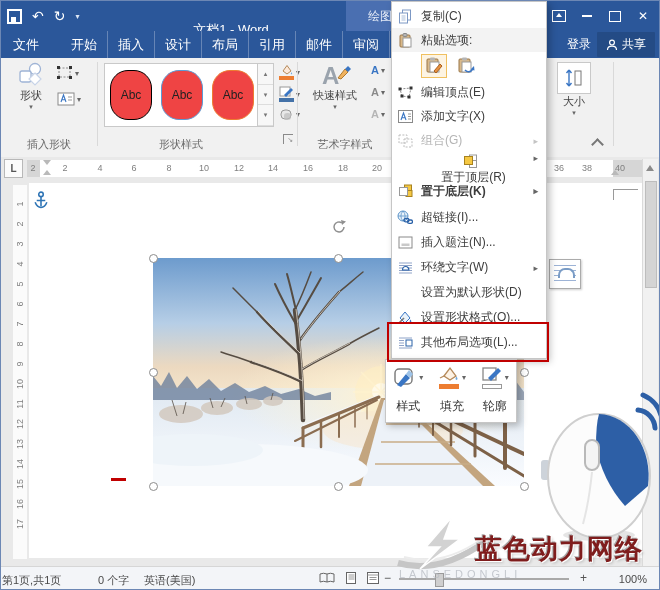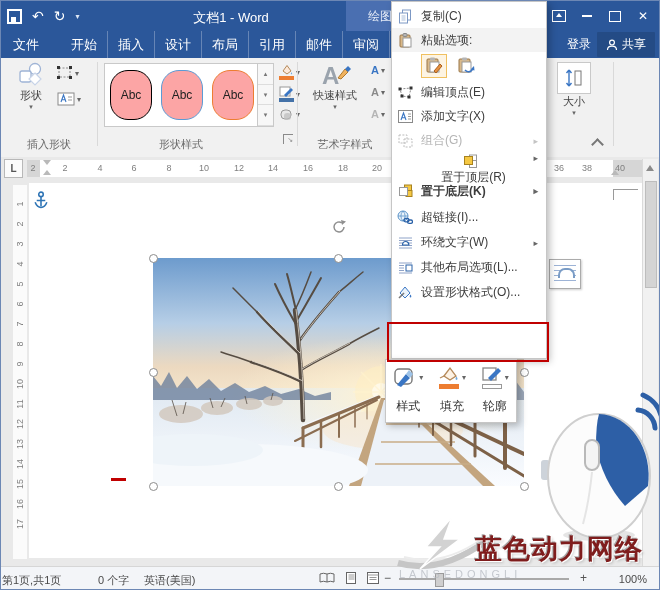--- a/index.html
+++ b/index.html
@@ -7,21 +7,21 @@
        overflow:hidden;background:#e9e9e9;border:1px solid #6c87b4;box-sizing:border-box;
        -webkit-user-select:none;user-select:none;}
   .abs{position:absolute;}
   
   .titlebar{position:absolute;left:0;top:0;width:100%;height:30px;background:#2b579a;color:#fff;}
   .qat{position:absolute;left:6px;top:3px;display:flex;align-items:center;gap:10px;height:24px;}
   .qat .g{font-size:14px;color:#fff;line-height:1;}
   .saveicon{width:11px;height:11px;border:2px solid #fff;position:relative;}
   .saveicon:after{content:"";position:absolute;left:2px;bottom:0;width:5px;height:5px;background:#fff;}
   .tinydd{font-size:8px;color:#dce6f5;}
-  .wtitle{position:absolute;left:150px;top:8px;width:160px;text-align:center;font-size:13px;color:#fff;}
+  .wtitle{position:absolute;left:150px;top:20px;width:160px;text-align:center;font-size:13px;color:#fff;}
   .ctxhdr{position:absolute;left:345px;top:0;width:92px;height:30px;background:#4a6fb1;color:#e8eef8;
           font-size:12px;display:flex;align-items:center;justify-content:center;}
   .winbtns{position:absolute;right:2px;top:0;height:30px;display:flex;align-items:center;}
   .winbtn{width:28px;height:28px;display:flex;align-items:center;justify-content:center;font-size:12px;color:#fff;}
   .ribdispicon{width:12px;height:10px;border:1px solid #fff;position:relative;}
   .ribdispicon:after{content:"";position:absolute;left:3px;top:2px;border-left:3px solid transparent;
      border-right:3px solid transparent;border-bottom:4px solid #fff;}
   .maxicon{width:10px;height:9px;border:1px solid #fff;}
   .minicon{width:10px;height:2px;background:#fff;}
   
@@ -30,21 +30,21 @@
   .tab.sep{border-left:1px solid rgba(255,255,255,.28);}
   .tab.filetab{margin-right:10px;padding:0 12px;}
   .tab.active{background:#f1f1f1;color:#2b579a;}
   .acct{position:absolute;right:4px;top:30px;height:27px;display:flex;align-items:center;gap:6px;color:#fff;font-size:12px;}
   .sharebtn{display:flex;align-items:center;gap:4px;background:#244b85;padding:4px 9px;border-radius:1px;}
   
   .ribbon{position:absolute;left:0;top:57px;width:100%;height:99px;background:#f1f1f1;border-bottom:1px solid #d4d4d4;}
   .gsep{position:absolute;top:4px;height:84px;width:1px;background:#d9d9d9;}
   .glabel{position:absolute;top:79px;font-size:11px;color:#6a6a6a;text-align:center;}
   .bigbtn{position:absolute;display:flex;flex-direction:column;align-items:center;font-size:11px;color:#444;}
-  .abctile{position:absolute;width:40px;height:48px;background:#fca5a5;border-radius:18px;display:flex;align-items:center;
+  .abctile{position:absolute;width:40px;height:48px;background:#ef4444;border-radius:18px;display:flex;align-items:center;
            justify-content:center;font-size:12px;color:#222;}
   .galbox{position:absolute;left:103px;top:5px;width:152px;height:62px;background:#fff;border:1px solid #c9c9c9;}
   .galscroll{position:absolute;left:256px;top:5px;width:15px;height:62px;border:1px solid #c9c9c9;background:#f7f7f7;
              display:flex;flex-direction:column;}
   .galscroll div{flex:1;display:flex;align-items:center;justify-content:center;font-size:7px;color:#777;border-bottom:1px solid #ddd;}
   .miniicon{position:absolute;display:flex;align-items:center;gap:2px;color:#666;font-size:8px;}
   .orangebar{width:15px;height:4px;background:#ed7d31;}
   .darkbar{width:15px;height:4px;background:#4472a8;}
   .whitebar{width:15px;height:4px;background:#fff;border:1px solid #999;box-sizing:border-box;}
   .launcher{position:absolute;width:9px;height:9px;border-left:1px solid #8a8a8a;border-top:1px solid #8a8a8a;
@@ -550,45 +550,58 @@
             <path d="M1,6 h10 M6,1 a7,7 0 0 1 0,10 M6,1 a7,7 0 0 0 0,10" fill="none" stroke="#5a93c8" stroke-width=".8"></path>
             <rect x="7" y="8.5" width="5" height="3.4" rx="1.7" fill="none" stroke="#2b62a8" stroke-width="1.3"></rect>
             <rect x="10.5" y="10" width="5" height="3.4" rx="1.7" fill="none" stroke="#2b62a8" stroke-width="1.3"></rect>
           </svg>
         </span>
       <span class="mil">超链接(I)...</span>
     </div>
     <div class="mi" style="height:25px;">
       <span class="mic">
           <svg width="15" height="13" viewBox="0 0 15 13">
+            <rect x="1" y="1" width="13" height="11" fill="#fff" stroke="#8a8a8a"></rect>
+            <rect x="3.5" y="7.5" width="8" height="2.5" fill="#c9c9c9"></rect>
+          </svg>
+        </span>
+      <span class="mil">插入题注(N)...</span>
+    </div>
+    <div class="mi" style="height:25px;">
+      <span class="mic">
+          <svg width="15" height="13" viewBox="0 0 15 13">
             <path d="M1,2 h13 M1,4.5 h13 M1,7 h13 M1,9.5 h13 M1,12 h13" stroke="#8fa3c8"></path>
             <path d="M4.5,9 a3.2,3.5 0 0 1 6.4,0 Z" fill="#fff" stroke="#2b62a8" stroke-width="1.2"></path>
           </svg>
         </span>
       <span class="mil">环绕文字(W)</span>
       <span class="sub">▸</span>
     </div>
     <div class="mi" style="height:24px;">
-      <span class="mic">
-          <svg width="15" height="13" viewBox="0 0 15 13">
-            <path d="M1,2 h13 M1,4.5 h5 M1,7 h5 M1,9.5 h5 M1,12 h13" stroke="#8fa3c8"></path>
-            <rect x="8" y="4" width="6" height="6" fill="#fff" stroke="#2b62a8"></rect>
-          </svg>
-        </span>
-      <span class="mil">其他布局选项(L)...</span>
+      <span class="mic"></span>
+      <span class="mil">设置为默认形状(D)</span>
     </div>
     <div class="mi" style="height:26px;">
       <span class="mic">
           <svg width="16" height="15" viewBox="0 0 16 15">
             <path d="M3,8 L8,2 L13,8 L8,13 Z" fill="#eaf3fb" stroke="#3a76c4"></path>
             <path d="M13.5,9.5 q1.6,2.4 0,3.1 q-1.6,-.7 0,-3.1" fill="#3a76c4"></path>
             <path d="M2,13 L7,8" stroke="#7a7a7a" stroke-width="1.6"></path>
           </svg>
         </span>
       <span class="mil">设置形状格式(O)...</span>
+    </div>
+    <div class="mi" style="height:24px;">
+      <span class="mic">
+          <svg width="15" height="13" viewBox="0 0 15 13">
+            <path d="M1,2 h13 M1,4.5 h5 M1,7 h5 M1,9.5 h5 M1,12 h13" stroke="#8fa3c8"></path>
+            <rect x="8" y="4" width="6" height="6" fill="#fff" stroke="#2b62a8"></rect>
+          </svg>
+        </span>
+      <span class="mil">其他布局选项(L)...</span>
     </div>
   </div>
   <div class="redbox"></div>
 
   <div class="minibar">
     <div class="mtb">
       <span class="ic">
           <svg width="24" height="24" viewBox="0 0 24 24">
             <rect x="2" y="4" width="17" height="15" rx="4" fill="#fff" stroke="#777" stroke-width="1.4"></rect>
             <path d="M4,20 L13,9 L17,13 L8,22 Z" fill="#3a76c4"></path>

